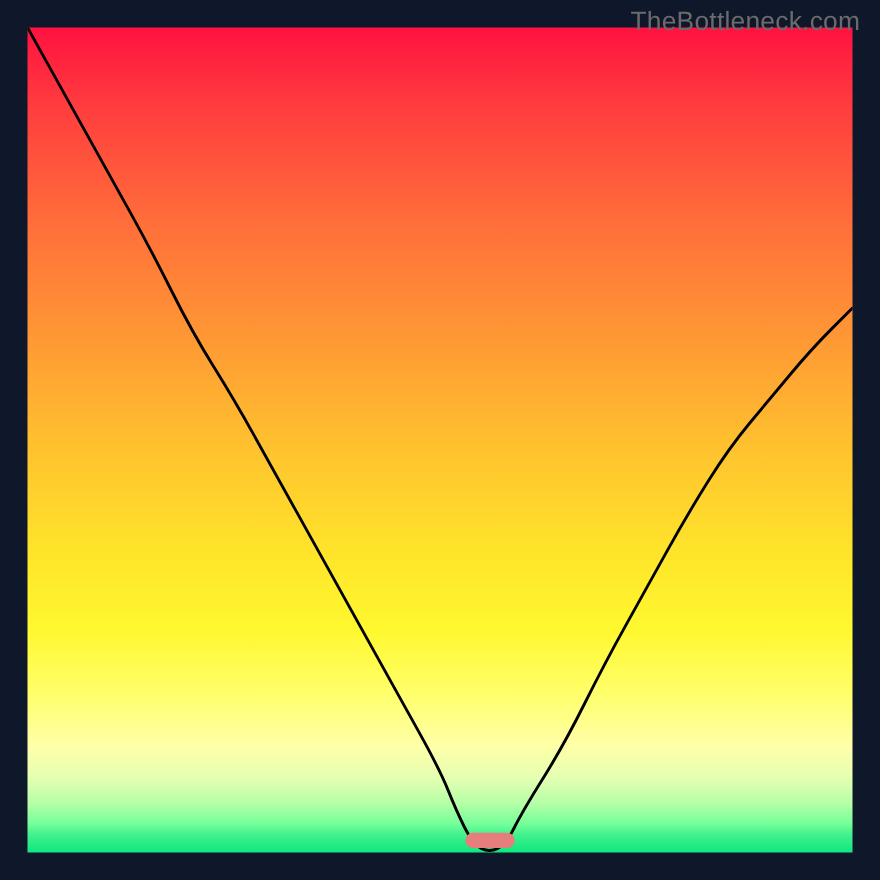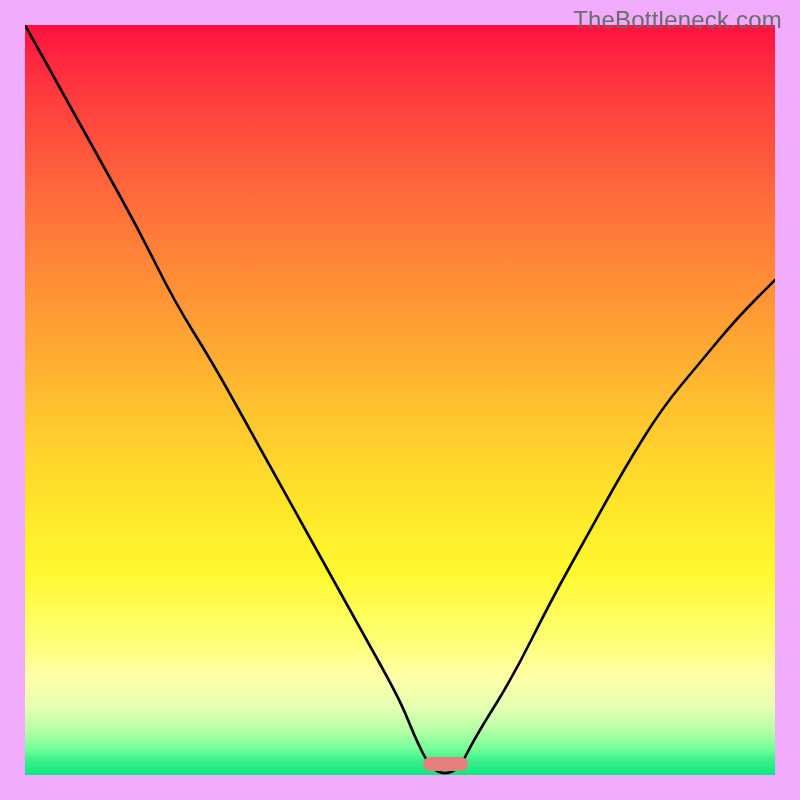--- a/index.html
+++ b/index.html
@@ -8,21 +8,21 @@
     width: 800px;
     height: 800px;
     background: #000;
     overflow: hidden;
     font-family: Arial, Helvetica, sans-serif;
   }
   .frame {
     position: relative;
     width: 800px;
     height: 800px;
-    background: #f0abfc;
+    background: #0f172a;
     text-align: center;
   }
   .watermark {
     position: absolute;
     top: 6px;
     right: 18px;
     color: #6b6b6b;
     font-size: 24px;
     font-weight: 500;
     letter-spacing: 0.2px;

